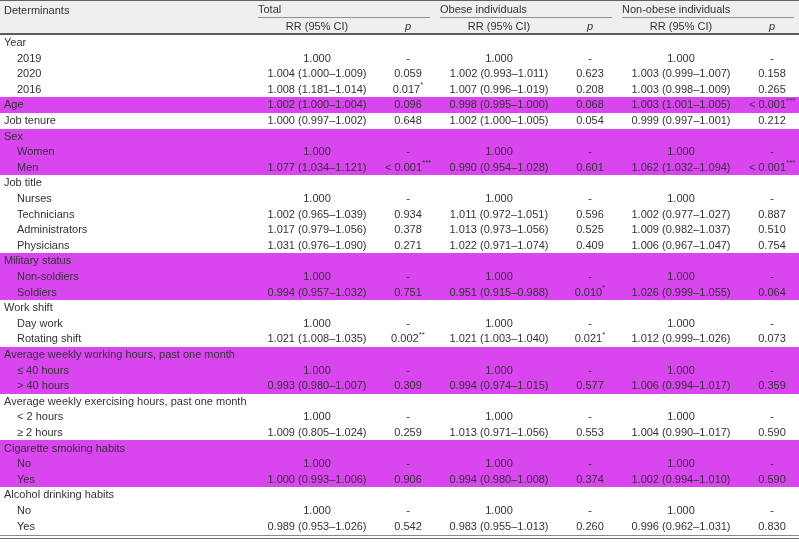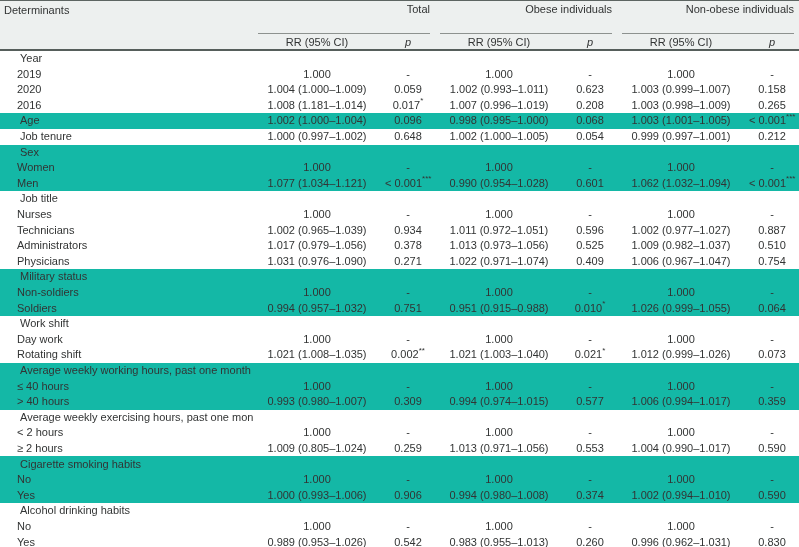--- a/index.html
+++ b/index.html
@@ -17,36 +17,36 @@
   col.c-p     { width:54px;  }
 
   thead { background:#edf0ef; }
   thead th { font-weight:normal; font-size:11px; padding:0; }
   tr.group-row { height:17px; border-top:1.5px solid #5d6562; }
   tr.group-row th.determinants {
     text-align:left; vertical-align:top; padding:3px 0 0 4px;
   }
   tr.group-row th.group { vertical-align:bottom; padding:2px 5px 0 5px; }
   tr.group-row th.group .grp-line {
-    border-bottom:1px solid #8d928f; padding-bottom:18px; text-align:right;
+    border-bottom:1px solid #8d928f; padding-bottom:2px; text-align:left;
   }
   tr.sub-row { height:16px; }
   tr.sub-row th { text-align:center; vertical-align:middle;margin-top:12px; }
   tr.sub-row th.p-head { font-style:italic; }
   thead { border-bottom:2px solid #565e5b; }
 
   tbody td {
     padding:1px 4px; line-height:13.4px; height:13.6px;
     white-space:nowrap; overflow:hidden;
   }
-  tbody td.label { text-align:left; padding-left:20px; }
+  tbody td.label { text-align:left; padding-left:4px; }
   tbody td.label.indent { padding-left:17px; }
   tbody td.rr { text-align:center; }
   tbody td.p  { text-align:center; }
-  tr.shaded { background:#14b8a6; }
+  tr.shaded { background:#d946ef; }
 
   sup { font-size:8px; line-height:0; position:relative; top:-1px; }
 
   .bottom-rule {
     width:799px; height:2px; margin-top:1px;
     border-top:1px solid #838a87; border-bottom:1.5px solid #6a716e;
   }
 </style>
 </head>
 <body>

